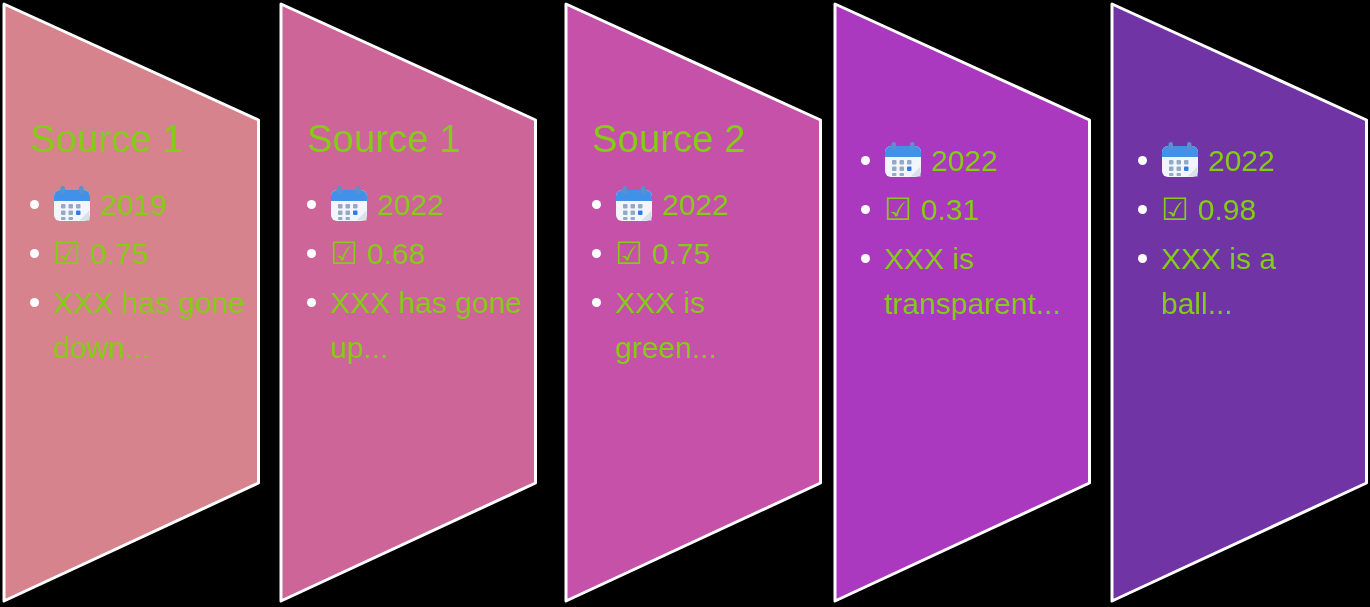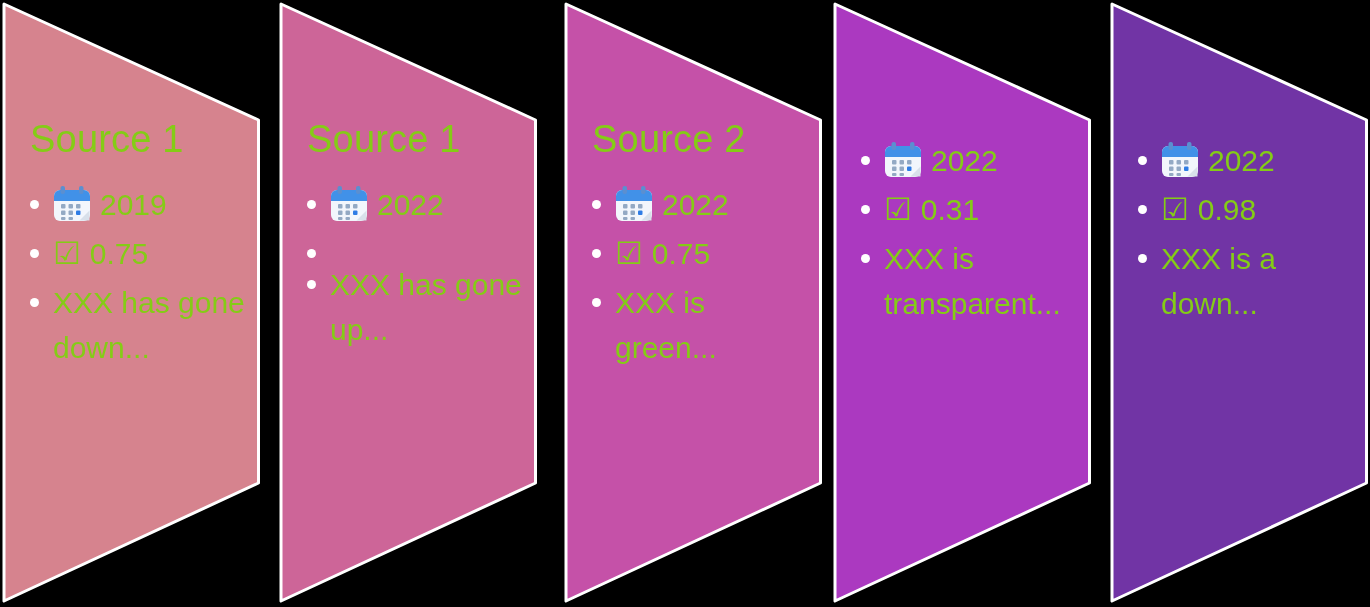--- a/index.html
+++ b/index.html
@@ -110,20 +110,21 @@
                 <rect x="8" y="24.5" width="4.5" height="4.5" rx="1" fill="#93a9c4"></rect>
                 <rect x="15.5" y="24.5" width="4.5" height="4.5" rx="1" fill="#93a9c4"></rect>
                 <rect x="23" y="24.5" width="4.5" height="4.5" rx="1" fill="#2e7ce5"></rect>
                 <rect x="8" y="31" width="4.5" height="3" rx="1" fill="#93a9c4"></rect>
                 <rect x="15.5" y="31" width="4.5" height="3" rx="1" fill="#93a9c4"></rect>
                 <path d="M26.5,34.5 L36.5,24.5 L36.5,34.5 z" fill="#d8e0ea"></path>
               </svg><span>2022</span></span>
           </li>
         <li>
             <span class="dot"></span>
+            <span class="bl"><span class="checkbox">☑</span><span>0.68</span></span>
           </li>
         <li>
             <span class="dot"></span>
             <span class="bl note">XXX has gone
 up...</span>
           </li>
       </ul>
     </div>
   </div>
 
@@ -225,19 +226,19 @@
                 <rect x="15.5" y="31" width="4.5" height="3" rx="1" fill="#93a9c4"></rect>
                 <path d="M26.5,34.5 L36.5,24.5 L36.5,34.5 z" fill="#d8e0ea"></path>
               </svg><span>2022</span></span>
           </li>
         <li>
             <span class="dot"></span>
             <span class="bl"><span class="checkbox">☑</span><span>0.98</span></span>
           </li>
         <li>
             <span class="dot"></span>
-            <span class="bl note">XXX is a down...</span>
+            <span class="bl note">XXX is a ball...</span>
           </li>
       </ul>
     </div>
   </div>
 
 </div>
 
 </body></html>

